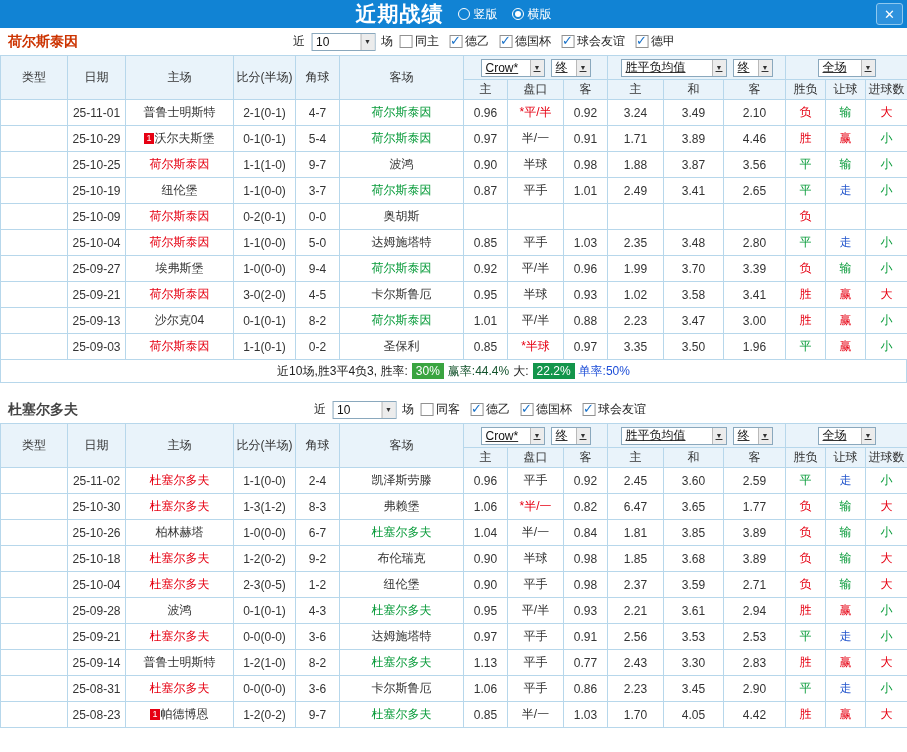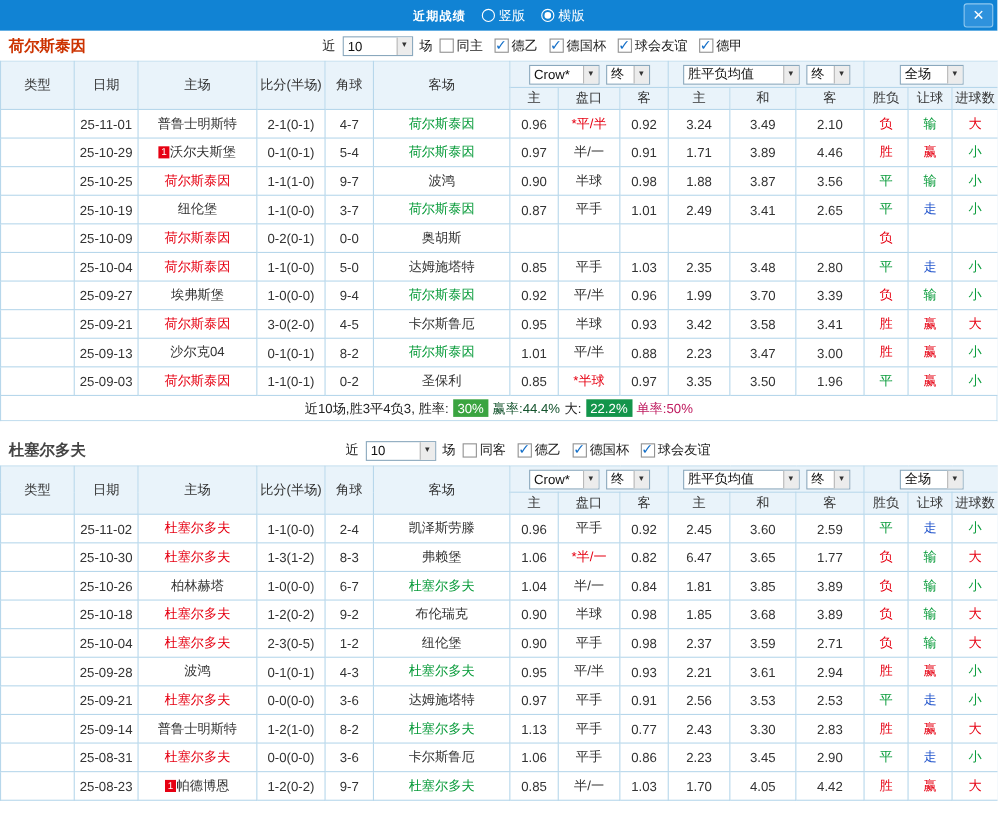--- a/index.html
+++ b/index.html
@@ -2,21 +2,21 @@
 <html><head>
 <meta charset="utf-8">
 <style>
   * { box-sizing: border-box; }
   html,body { margin:0; padding:0; background:#fff; }
   body { font-family:"Liberation Sans","DejaVu Sans",sans-serif; }
   .app { width:907px; height:752px; overflow:hidden; position:relative; background:#fff; }
 
   
   .titlebar { height:28px; background:#1183d4; color:#fff; display:flex; align-items:center; justify-content:center; gap:14px; position:relative; }
-  .title { font-size:11px; font-weight:bold; letter-spacing:1px;text-align:center; }
+  .title { font-size:21px; font-weight:bold; letter-spacing:1px;text-align:center; }
   .radio { display:inline-flex; align-items:center; gap:4px; cursor:pointer; font-size:12px; }
   .radio-circle { width:12px; height:12px; border:1px solid #fff; border-radius:50%; position:relative; }
   .radio.selected .radio-circle::after { content:''; position:absolute; left:2px; top:2px; right:2px; bottom:2px; border-radius:50%; background:#fff; }
   .close-btn { position:absolute; right:4px; top:3px; width:27px; height:22px; background:#2e92dd; border:1px solid #8ec8ef; border-radius:3px; color:#fff; font-size:13px; font-weight:bold; display:flex; align-items:center; justify-content:center; cursor:pointer; }
 
   
   .section-bar { height:27px; display:flex; align-items:center; position:relative; background:#fff; }
   .team-name { font-size:14px; font-weight:bold; margin-left:8px; }
   .filters { position:absolute; left:50%; transform:translateX(-42%); display:flex; align-items:center; gap:6px; font-size:12px; color:#222; white-space:nowrap; }
 
@@ -29,34 +29,34 @@
   .cb { width:13px; height:13px; border:1px solid #919191; background:#fff; position:relative; display:inline-block; }
   .cb.checked::after { content:'\2713'; position:absolute; left:0; top:-3px; font-size:13px; font-weight:bold; color:#1670c8; }
 
   
   table.stats { border-collapse:collapse; table-layout:fixed; width:907px; font-size:12px; color:#333; }
   .stats th, .stats td { border:1px solid #b7d7eb; text-align:center; padding:0; white-space:nowrap; overflow:hidden; }
   .stats thead th { background:#e9f3fa; font-weight:normal; color:#333; }
   .stats thead tr.h1 th { height:24px; }
   .stats thead tr.h2 th { height:20px; }
   .stats tbody td { height:26px; background:#fff; }
-  .dd-wrap { display:flex; align-items:center; justify-content:center; gap:6px; }
+  .dd-wrap { display:flex; align-items:center; justify-content:center; gap:6px;text-decoration:underline; }
 
   td.t-de2, td.t-cup, td.t-fri, td.t-de1 { color:#fff; }
   .t-de2{background:#c83a45}.t-cup{background:#8d4338}.t-fri{background:#09a79d}
   .red{color:#e60012}.green{color:#089b3a}.blue{color:#2255cc}
   .hl-home{color:#e60012}.hl-away{color:#089b3a}
   .card-badge{display:inline-block;background:#e60012;color:#fff;font-size:9px;line-height:11px;padding:0 2px;margin-right:1px;vertical-align:1px;}
 
   
   .summary { height:23px; border:1px solid #b7d7eb; border-top:0; display:flex; align-items:center; justify-content:center; gap:4px; font-size:12px; color:#222; }
   .pct-badge { color:#fff; padding:1px 4px; font-size:12px; }
   .pb-1{background:#3aa440}.pb-2{background:#13954b}
   .profit-text{color:#14532d}
-  .single-text{color:#be185d}
+  .single-text{color:#1d4ed8}
   .section-gap{height:13px;background:#fff;}
 </style>
 </head>
 <body>
 
 <div class="app">
 
   <div class="titlebar">
     <span class="title">近期战绩</span>
     <span class="radio">
@@ -300,21 +300,21 @@
         <tr>
           <td class="t-de2">德乙</td>
           <td>25-09-21</td>
           <td class="hl-home">荷尔斯泰因</td>
           <td>3-0(2-0)</td>
           <td>4-5</td>
           <td>卡尔斯鲁厄</td>
           <td>0.95</td>
           <td>半球</td>
           <td>0.93</td>
-          <td>3.42</td>
+          <td>1.02</td>
           <td>3.58</td>
           <td>3.41</td>
           <td class="red">胜</td>
           <td class="red">赢</td>
           <td class="red">大</td>
         </tr>
         <tr>
           <td class="t-de2">德乙</td>
           <td>25-09-13</td>
           <td>沙尔克04</td>

